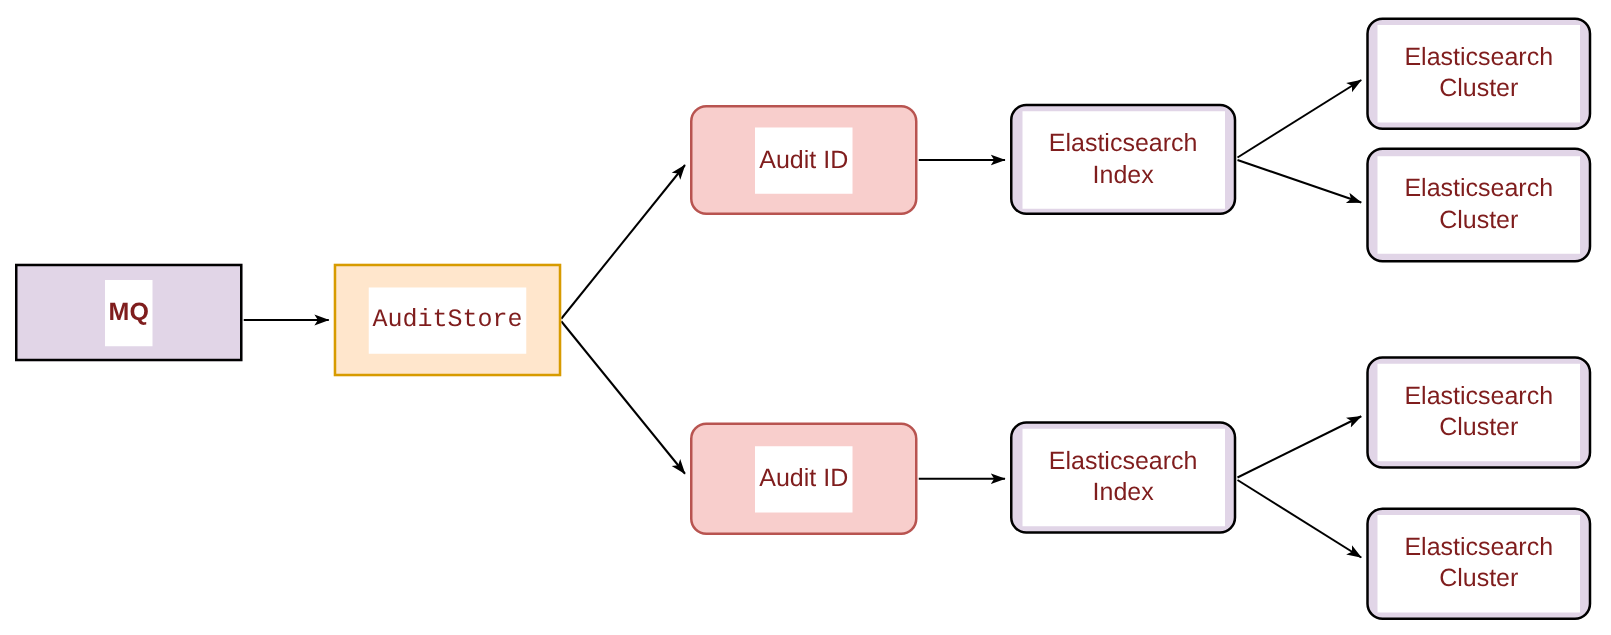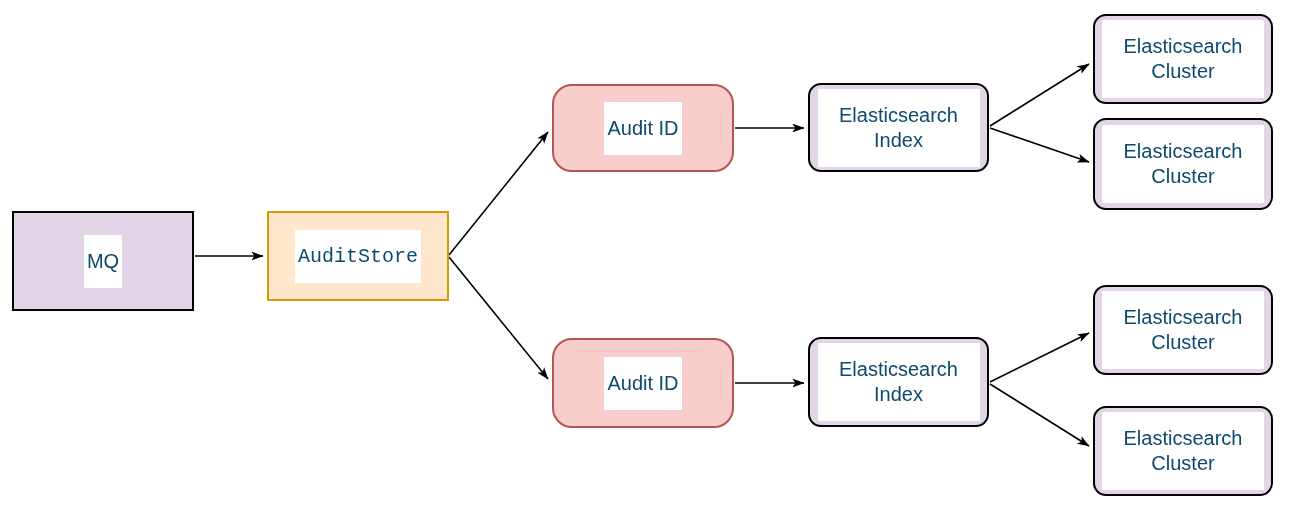--- a/index.html
+++ b/index.html
@@ -25,35 +25,35 @@
     position: absolute;
     box-sizing: border-box;
     display: flex;
     align-items: center;
     justify-content: center;
     border: 2px solid #000000;
   }
   .node .label {
     display: inline-block;
     background: #ffffff;
-    color: #0c4a6e;
+    color: #7f1d1d;
     font-size: 20px;
     line-height: 25px;
     text-align: center;
     padding: 14px 3px;
     max-width: 156px;
   }
   .sharp   { border-radius: 0; }
   .rounded { border-radius: 13px; }
   .purple  { background: #E1D5E7; border-color: #000000; }
   .orange  { background: #FFE6CC; border-color: #D79B00; font-family: Liberation Mono, monospace; }
-  .red     { background: #F8CECC; border-color: #B85450; border-radius: 20px; }
+  .red     { background: #F8CECC; border-color: #B85450; }
 
   
-  #n-mq          { left: 12px;   top: 211px; width: 182px; height: 100px; }
+  #n-mq          { left: 12px;   top: 211px; width: 182px; height: 78px; font-weight: bold; }
   #n-auditstore  { left: 267px;  top: 211px; width: 182px; height: 90px; }
   #n-auditid-t   { left: 552px;  top: 84px;  width: 182px; height: 88px; }
   #n-auditid-b   { left: 552px;  top: 338px; width: 182px; height: 90px; }
   #n-esindex-t   { left: 808px;  top: 83px;  width: 181px; height: 89px; }
   #n-esindex-b   { left: 808px;  top: 337px; width: 181px; height: 90px; }
   #n-cluster-1   { left: 1093px; top: 14px;  width: 180px; height: 90px; }
   #n-cluster-2   { left: 1093px; top: 118px; width: 180px; height: 92px; }
   #n-cluster-3   { left: 1093px; top: 285px; width: 180px; height: 90px; }
   #n-cluster-4   { left: 1093px; top: 406px; width: 180px; height: 90px; }
 

